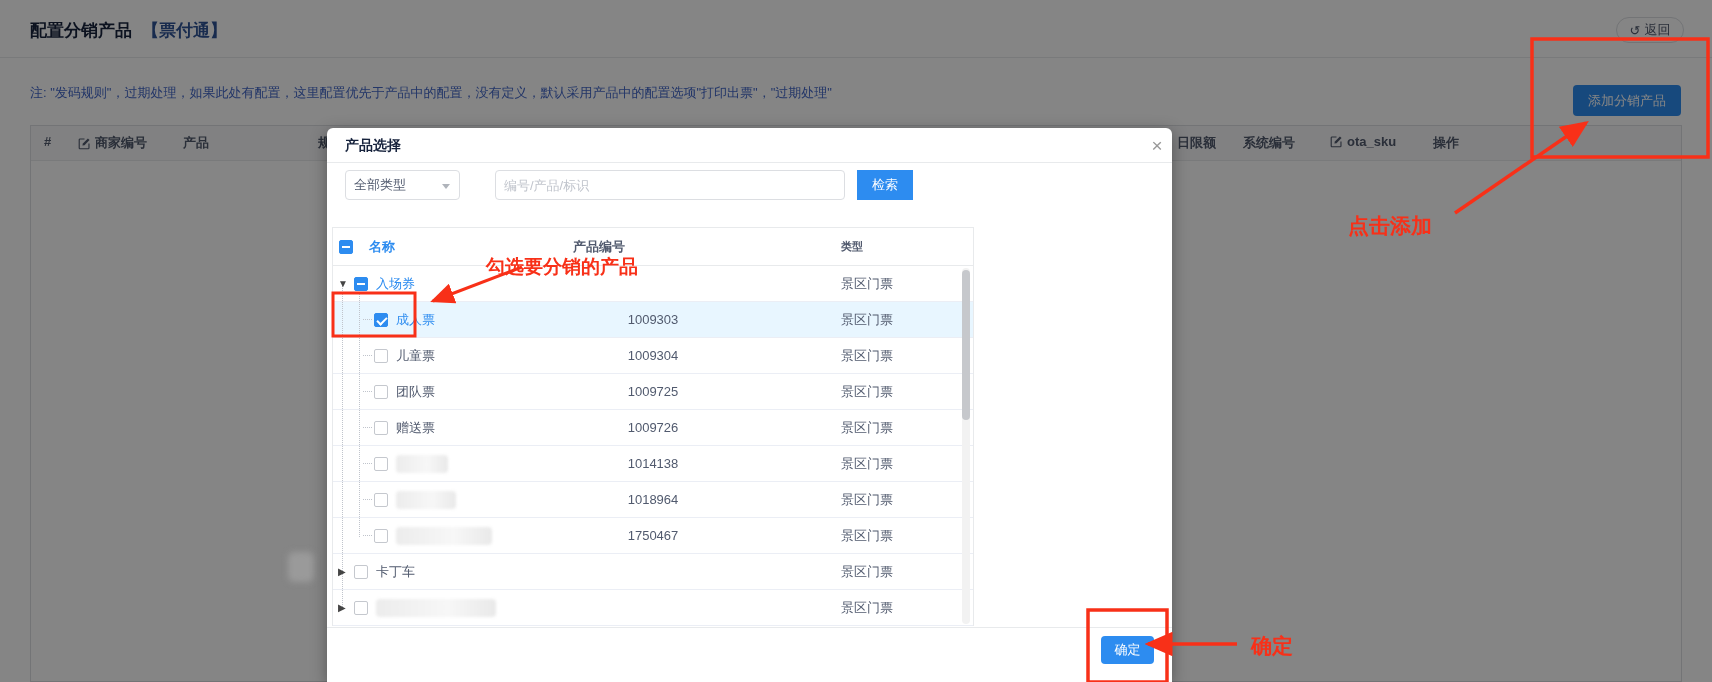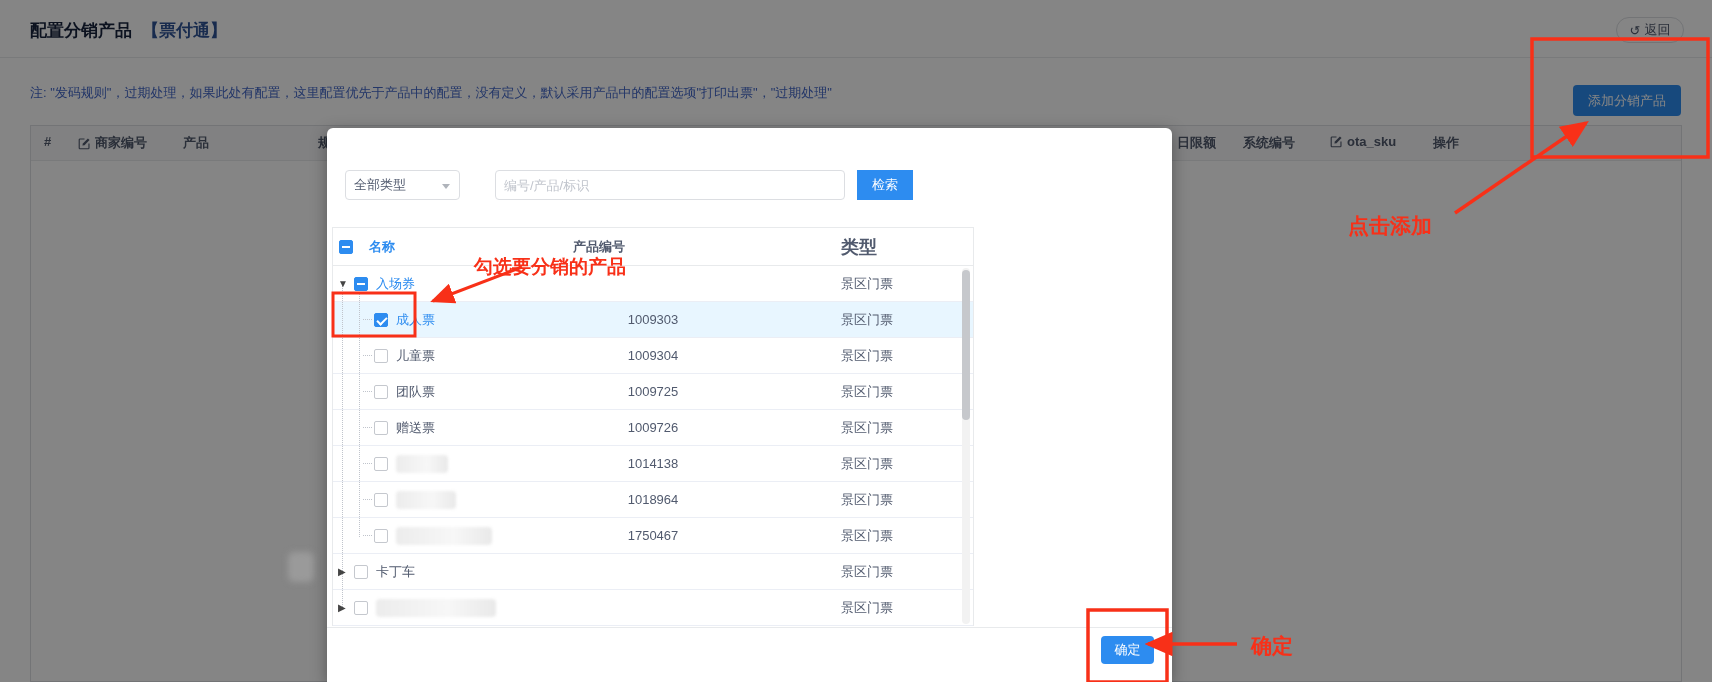--- a/index.html
+++ b/index.html
@@ -31,21 +31,21 @@
   .type-select { position:absolute; left:18px; top:42px; width:115px; height:30px; border:1px solid #dcdee2; border-radius:4px; font-size:13px; color:#515a6e; padding-left:8px; line-height:28px; background:#fff; cursor:pointer; }
   .select-caret { position:absolute; right:9px; top:13px; width:0; height:0; border-left:4px solid transparent; border-right:4px solid transparent; border-top:5px solid #b0b4bb; }
   .search-input { position:absolute; left:168px; top:42px; width:350px; height:30px; border:1px solid #dcdee2; border-radius:4px; font-size:13px; padding:12px 8px; color:#c2410c; font-family:inherit; }
   .search-input::placeholder { color:#c0c4cc; }
   .search-btn { position:absolute; left:530px; top:42px; width:56px; height:30px; background:#2d8cf0; color:#fff; font-size:13px; border:none; border-radius:0; cursor:pointer; }
 
   .mtable { position:absolute; left:5px; top:99px; width:642px; border:1px solid #e8eaec; border-bottom:none; background:#fff; }
   .mthead { display:grid; grid-template-columns:240px 160px 1fr; height:38px; align-items:center; border-bottom:1px solid #e8eaec; }
   .mthead .h-name { padding-left:6px; display:flex; align-items:center; gap:8px; font-size:13px; font-weight:700; color:#2d8cf0; }
   .mthead .h-num { text-align:left; font-size:13px; font-weight:700; color:#515a6e; }
-  .mthead .h-type { padding-left:108px; font-size:18px; font-weight:700; color:#515a6e; }
+  .mthead .h-type { padding-left:108px; font-size:11px; font-weight:700; color:#515a6e; }
   .mtbody { position:relative; }
   .mrow { display:grid; grid-template-columns:240px 160px 1fr; height:36px; align-items:center; border-bottom:1px solid #ebeef5; font-size:13px; cursor:pointer; }
   .mrow.sel { background:#e8f6ff; }
   .name-cell { display:flex; align-items:center; position:relative; z-index:1; }
   .mrow.lvl0 .name-cell { padding-left:5px; }
   .mrow.lvl1 .name-cell { padding-left:30px; }
   .num-cell { text-align:center; color:#515a6e; }
   .type-cell { padding-left:108px; color:#515a6e; }
   .caret { font-size:10px; color:#444; margin-right:4px; width:12px; cursor:pointer; }
   .stub { border-top:1px dotted #c0c4cc; width:9px; margin-right:2px; }
@@ -63,21 +63,21 @@
   .modal-footer-line { position:absolute; left:0; top:499px; width:100%; border-top:1px solid #e8eaec; }
   .confirm-btn { position:absolute; left:774px; top:508px; width:53px; height:28px; background:#2d8cf0; color:#fff; font-size:13px; border:none; border-radius:4px; cursor:pointer; }
 
   
   .censor-patch { position:absolute; border-radius:6px; filter:blur(3px); }
   .patch-outside { left:288px; top:552px; width:26px; height:30px; background:#9a9a9a; z-index:15; }
 
   
   .ann-svg { position:absolute; inset:0; width:1712px; height:682px; z-index:40; pointer-events:none; }
   .ann-text { position:absolute; z-index:41; color:#f83018; font-weight:700; white-space:nowrap; }
-  .ann-check { left:474px; top:254px; font-size:19px; }
+  .ann-check { left:486px; top:254px; font-size:19px; }
   .ann-add { left:1348px; top:212px; font-size:21px;text-align:center; }
   .ann-ok { left:1251px; top:632px; font-size:21px; }
 </style>
 </head>
 <body>
 
 <div class="page">
   <div class="topbar">
     <div class="page-title">
       <span>配置分销产品</span><span class="page-subtitle">【票付通】</span>
@@ -113,20 +113,24 @@
       </svg>
     <span>ota_sku</span>
   </span>
   <span class="mh" style="left:1433px; top:134px;">操作</span>
 </div>
 
 <div class="overlay"></div>
 <div class="censor-patch patch-outside"></div>
 
 <div class="modal">
+  <div class="modal-header">
+    <span class="modal-title">产品选择</span>
+    <span class="modal-close">×</span>
+  </div>
 
   <div class="type-select">
     <span>全部类型</span>
     <span class="select-caret"></span>
   </div>
   <input class="search-input" placeholder="编号/产品/标识" style="">
   <button class="search-btn">检索</button>
 
   <div class="mtable">
     <div class="mthead">

